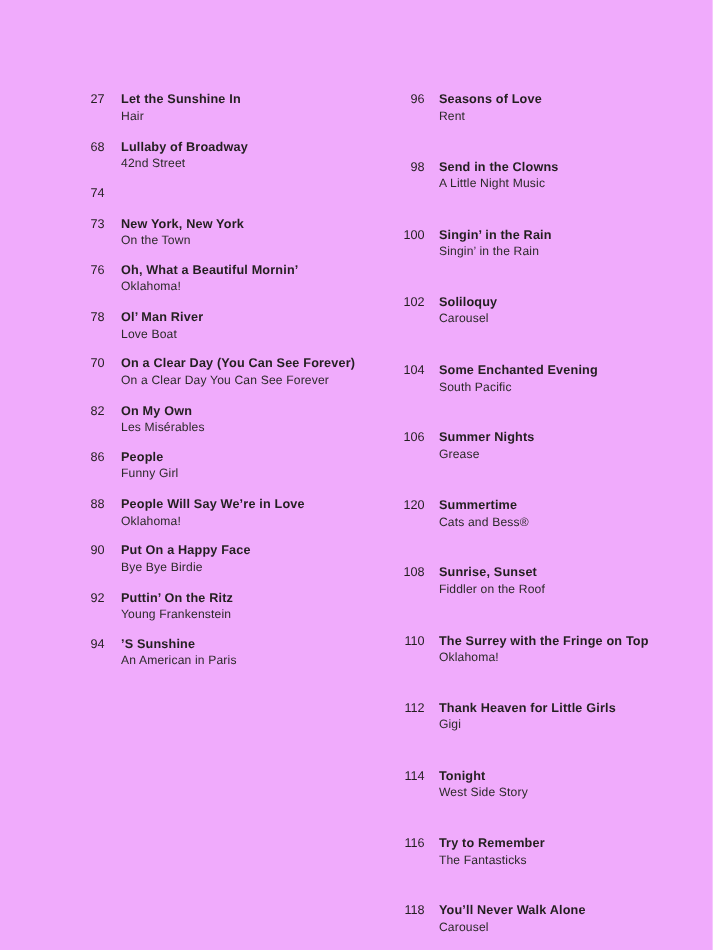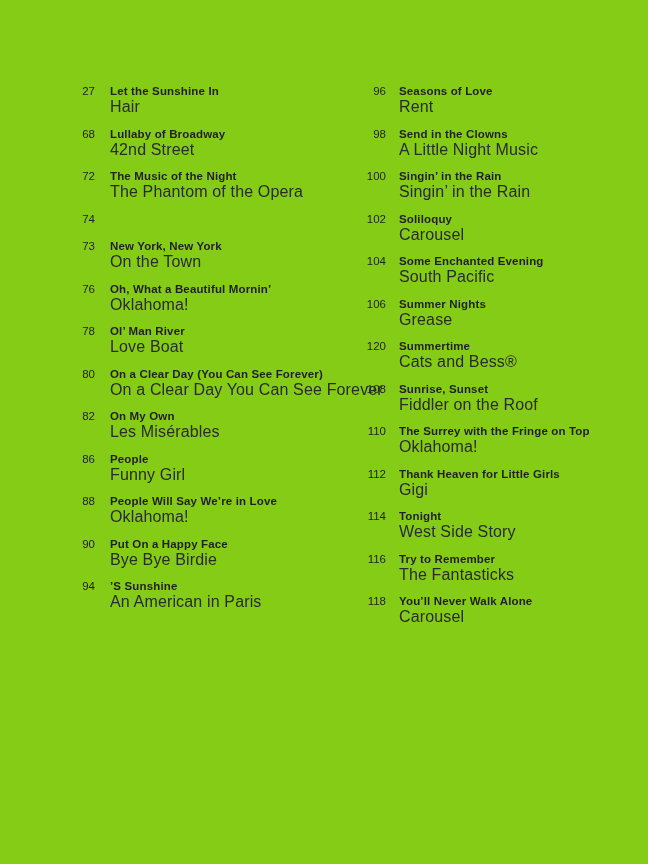--- a/index.html
+++ b/index.html
@@ -10,39 +10,40 @@
   body {
     width: 648px;
     height: 864px;
     font-family: "Liberation Sans", "DejaVu Sans", sans-serif;
     color: #231f20;
   }
   .page {
     position: relative;
     width: 648px;
     height: 864px;
-    background: #84cc16;
+    background: #f0abfc;
     overflow: hidden;
     display: flex;
     padding-top: 84px;
     box-sizing: border-box;
   }
   .col {
     display: flex;
     flex-direction: column;
   }
   .col-left {
     width: 340px;
     padding-left: 57px;
     box-sizing: border-box;
     flex-shrink: 0;
   }
   .col-right {
     width: 308px;
     flex-shrink: 0;
+    justify-content: space-between;
   }
   .entry {
     display: flex;
     margin-bottom: 12.5px;
   }
   .num {
     width: 38px;
     text-align: right;
     margin-right: 15px;
     font-size: 11.5px;
@@ -62,21 +63,21 @@
   }
   .title {
     font-weight: bold;
     font-size: 11.5px;
     line-height: 15px;
     color: #231f20;
     letter-spacing: 0.15px;
   }
   .show {
     font-weight: normal;
-    font-size: 16px;
+    font-size: 11px;
     line-height: 15px;
     color: #2b2a29;
     letter-spacing: 0.15px;
   }
 </style>
 </head>
 <body>
 
 <div class="page">
   <div class="col col-left" id="col-left">
@@ -88,27 +89,20 @@
         </span>
       </div>
       <div class="entry">
         <span class="num">68</span>
         <span class="txt">
           <span class="title">Lullaby of Broadway</span>
           <span class="show">42nd Street</span>
         </span>
       </div>
       <div class="entry">
-        <span class="num">72</span>
-        <span class="txt">
-          <span class="title">The Music of the Night</span>
-          <span class="show">The Phantom of the Opera</span>
-        </span>
-      </div>
-      <div class="entry">
         <span class="num">74</span>
       </div>
       <div class="entry">
         <span class="num">73</span>
         <span class="txt">
           <span class="title">New York, New York</span>
           <span class="show">On the Town</span>
         </span>
       </div>
       <div class="entry">
@@ -119,21 +113,21 @@
         </span>
       </div>
       <div class="entry">
         <span class="num">78</span>
         <span class="txt">
           <span class="title">Ol’ Man River</span>
           <span class="show">Love Boat</span>
         </span>
       </div>
       <div class="entry">
-        <span class="num">80</span>
+        <span class="num">70</span>
         <span class="txt">
           <span class="title">On a Clear Day (You Can See Forever)</span>
           <span class="show">On a Clear Day You Can See Forever</span>
         </span>
       </div>
       <div class="entry">
         <span class="num">82</span>
         <span class="txt">
           <span class="title">On My Own</span>
           <span class="show">Les Misérables</span>
@@ -151,20 +145,27 @@
         <span class="txt">
           <span class="title">People Will Say We’re in Love</span>
           <span class="show">Oklahoma!</span>
         </span>
       </div>
       <div class="entry">
         <span class="num">90</span>
         <span class="txt">
           <span class="title">Put On a Happy Face</span>
           <span class="show">Bye Bye Birdie</span>
+        </span>
+      </div>
+      <div class="entry">
+        <span class="num">92</span>
+        <span class="txt">
+          <span class="title">Puttin’ On the Ritz</span>
+          <span class="show">Young Frankenstein</span>
         </span>
       </div>
       <div class="entry">
         <span class="num">94</span>
         <span class="txt">
           <span class="title">’S Sunshine</span>
           <span class="show">An American in Paris</span>
         </span>
       </div>
     </div>

